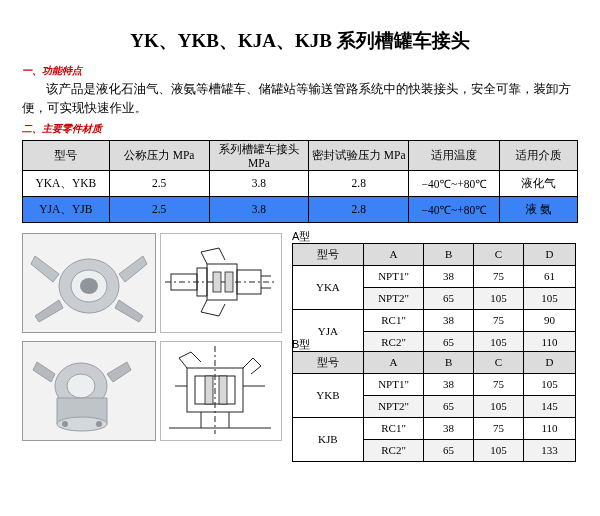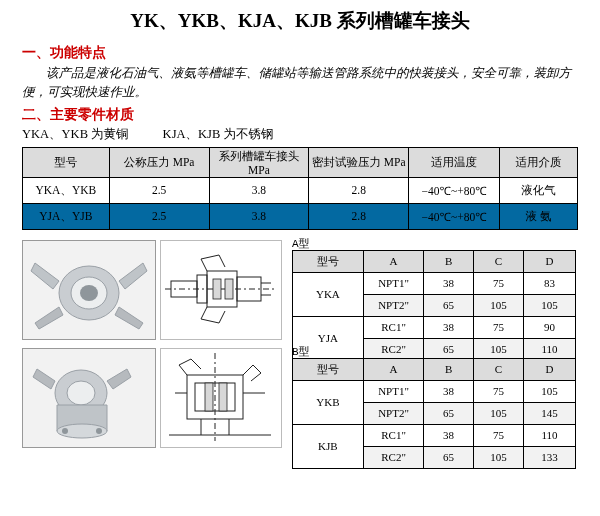--- a/index.html
+++ b/index.html
@@ -20,37 +20,37 @@
     width: 600px;
     height: 516px;
     padding: 0;
   }
   .title {
     text-align: center;
     font-size: 19px;
     font-weight: bold;
     font-family: "Liberation Serif", serif;
     letter-spacing: 0px;
-    padding-top: 8px;
+    padding-top: 28px;
     padding-bottom: 6px;
   }
   .sec-head {
     color: #cc0000;
     font-weight: bold;
-    font-size: 14px;
+    font-size: 10px;
     margin: 4px 0 2px 22px;
     font-family: "Liberation Serif", serif;
+    font-style: italic;
   }
   .para {
     font-size: 12.5px;
     line-height: 1.5;
     margin: 0 18px 0 22px;
     text-indent: 0;
     font-family: "Liberation Serif", serif;
-    font-style: italic;
   }
   .para.indent {
     text-indent: 24px;
     margin-right: 14px;
   }
   .matline {
     font-size: 12.5px;
     margin: 1px 0 0 22px;
     font-family: "Liberation Serif", serif;
   }
@@ -71,21 +71,21 @@
     border: 1px solid #000;
     text-align: center;
     height: 23px;
     font-family: "Liberation Serif", serif;
   }
   .perf tr.head td {
     background: #dcdcdc;
     font-weight: normal;
   }
   .perf tr.row2 td {
-    background: #0369a1;
+    background: #3b82f6;
   }
   .perf td.c0 { width: 92px; }
   .perf td.c1 { width: 110px; font-family: Liberation Serif, serif; }
   .perf td.c2 { width: 110px; }
   .perf td.c3 { width: 110px; }
   .perf td.c4 { width: 92px; }
   .perf td.c5 { width: 86px; }
 
   
   .dims {
@@ -112,21 +112,21 @@
     height: 98px;
     background: #ffffff;
     border: 1px solid #bbb;
   }
   .draw.d1 { top: 4px; }
   .draw.d2 { top: 112px; }
 
   .tbl-label {
     position: absolute;
     font-size: 11px;
-    font-family: Liberation Mono, monospace;
+    font-family: Liberation Sans, sans-serif;
   }
   .lbl-a { left: 292px; top: 0px; }
   .lbl-b { left: 292px; top: 108px; }
 
   .dimtbl {
     position: absolute;
     left: 292px;
     width: 284px;
     font-size: 11px;
   }
@@ -157,23 +157,20 @@
 <body>
 
 <div class="page">
 
   <div class="title">YK、YKB、KJA、KJB 系列槽罐车接头</div>
 
   <div class="sec-head">一、功能特点</div>
   <div class="para indent">该产品是液化石油气、液氨等槽罐车、储罐站等输送管路系统中的快装接头，安全可靠，装卸方便，可实现快速作业。</div>
 
   <div class="sec-head">二、主要零件材质</div>
-  <div class="matline">
-    <span>YKA、YKB 为黄铜</span><span class="gap"></span><span>KJA、KJB 为不锈钢</span>
-  </div>
 
 
   <table class="perf">
     <tbody>
         <tr class="head">
       <td class="c0">型号</td>
       <td class="c1">公称压力 MPa</td>
       <td class="c2">系列槽罐车接头 MPa</td>
       <td class="c3">密封试验压力 MPa</td>
       <td class="c4">适用温度</td>
@@ -243,21 +240,21 @@
         <td class="m1">A</td>
         <td class="m2">B</td>
         <td class="m3">C</td>
         <td class="m4">D</td>
       </tr>
       <tr>
         <td class="m0" rowspan="2">YKA</td>
         <td class="m1">NPT1"</td>
         <td class="m2">38</td>
         <td class="m3">75</td>
-        <td class="m4">83</td>
+        <td class="m4">61</td>
       </tr>
       <tr class="alt">
         <td class="m1">NPT2"</td>
         <td class="m2">65</td>
         <td class="m3">105</td>
         <td class="m4">105</td>
       </tr>
       <tr>
         <td class="m0" rowspan="2">YJA</td>
         <td class="m1">RC1"</td>

